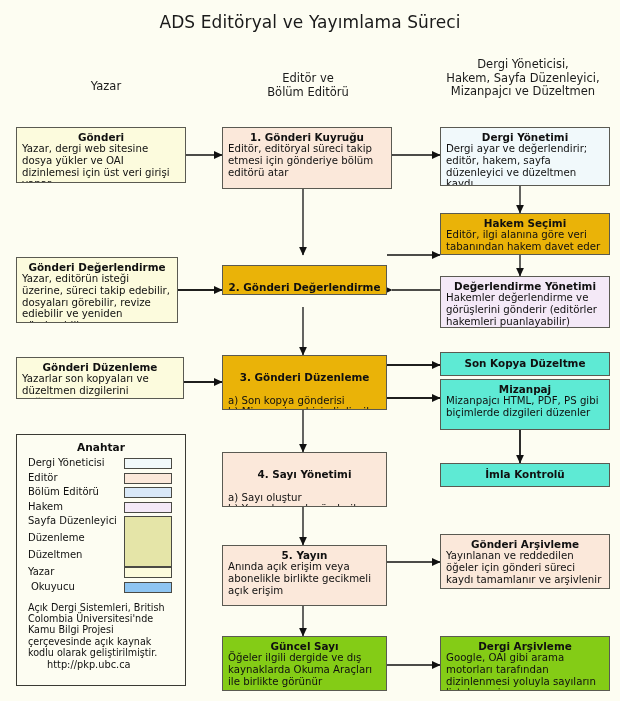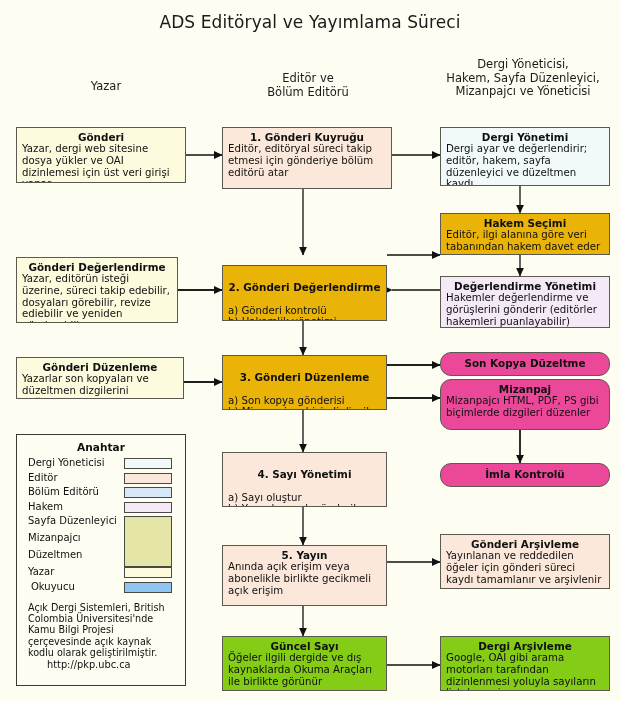--- a/index.html
+++ b/index.html
@@ -59,21 +59,21 @@
     align-items: center;
     justify-content: center;
   }
   .node.center-only .h { margin: 0; }
 
   
   .f-author   { background: #fcfbdd; }
   .f-editor   { background: #fbe8da; }
   .f-section  { background: #eab308; }
   .f-reviewer { background: #f4e9f7; }
-  .f-layout   { background: #ec4899; border-radius: 11px; }
+  .f-layout   { background: #5eead4; }
   .f-manager  { background: #f1f9fb; }
   .f-reader   { background: #84cc16; }
 
   
   .legend {
     position: absolute;
     box-sizing: border-box;
     border: 1.3px solid #3a3a34;
     background: #fdfdf2;
   }
@@ -127,21 +127,21 @@
   <div class="colhead" style="left:26px; top:80px; width:160px;">
     <span>Yazar</span>
   </div>
   <div class="colhead" style="left:222px; top:72px; width:172px;">
     <div>Editör ve</div>
     <div>Bölüm Editörü</div>
   </div>
   <div class="colhead" style="left:430px; top:58px; width:186px;">
     <div>Dergi Yöneticisi,</div>
     <div>Hakem, Sayfa Düzenleyici,</div>
-    <div>Mizanpajcı ve Yöneticisi</div>
+    <div>Mizanpajcı ve Düzeltmen</div>
   </div>
 
   <svg class="links" viewBox="0 0 620 701">
     <defs>
       <marker id="ah" markerWidth="9" markerHeight="9" refX="8" refY="4.5" orient="auto" markerUnits="userSpaceOnUse">
         <path d="M0,0.6 L8.6,4.5 L0,8.4 z" fill="#111"></path>
       </marker>
       <marker id="ahs" markerWidth="9" markerHeight="9" refX="1" refY="4.5" orient="auto" markerUnits="userSpaceOnUse">
         <path d="M9,0.6 L0.4,4.5 L9,8.4 z" fill="#111"></path>
       </marker>
@@ -209,21 +209,21 @@
   <div class="node f-section" style="left:440px; top:213px; width:170px; height:42px;">
     <span class="h">Hakem Seçimi</span>
     <span class="b">Editör, ilgi alanına göre veri tabanından hakem davet eder</span>
   </div>
 
   <div class="node f-author" style="left:16px; top:257px; width:162px; height:66px;">
     <span class="h">Gönderi Değerlendirme</span>
     <span class="b">Yazar, editörün isteği üzerine, süreci takip edebilir, dosyaları görebilir, revize ediebilir ve yeniden gönderebilir</span>
   </div>
 
-  <div class="node f-section" style="left:222px; top:265px; width:165px; height:56px; white-space:pre-line;">
+  <div class="node f-section" style="left:222px; top:265px; width:165px; height:30px; white-space:pre-line;">
     <span class="h">2. Gönderi Değerlendirme</span>
     <span class="b">a) Gönderi kontrolü
 b) Hakemlik yönetimi
 c) Editöryal karara varma</span>
   </div>
 
   <div class="node f-reviewer" style="left:440px; top:276px; width:170px; height:52px;">
     <span class="h">Değerlendirme Yönetimi</span>
     <span class="b">Hakemler değerlendirme ve görüşlerini gönderir (editörler hakemleri puanlayabilir)</span>
   </div>
@@ -301,21 +301,21 @@
     <div class="legend-row">
       <span>Hakem</span>
       <span class="swatch" style="left:107px; top:1px; width:48px; height:11px; background:#f4e9f7;"></span>
     </div>
 
     <div class="legend-row" style="height:17px;">
       <span>Sayfa Düzenleyici</span>
       <span class="swatch" style="left:107px; top:1px; width:48px; height:51px; background:#e5e5a8;"></span>
     </div>
     <div class="legend-row" style="height:17px;">
-      <span>Mizanpajcı</span>
+      <span>Düzenleme</span>
     </div>
     <div class="legend-row" style="height:17px;">
       <span>Düzeltmen</span>
     </div>
 
     <div class="legend-row">
       <span>Yazar</span>
       <span class="swatch" style="left:107px; top:1px; width:48px; height:11px; background:#fcfbdd;"></span>
     </div>
 

